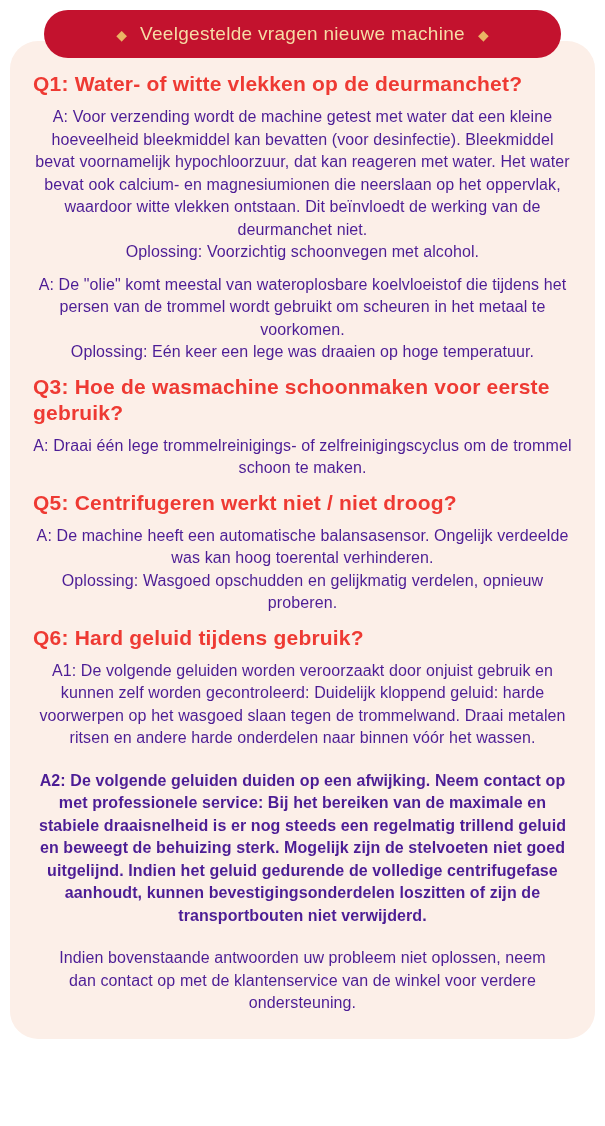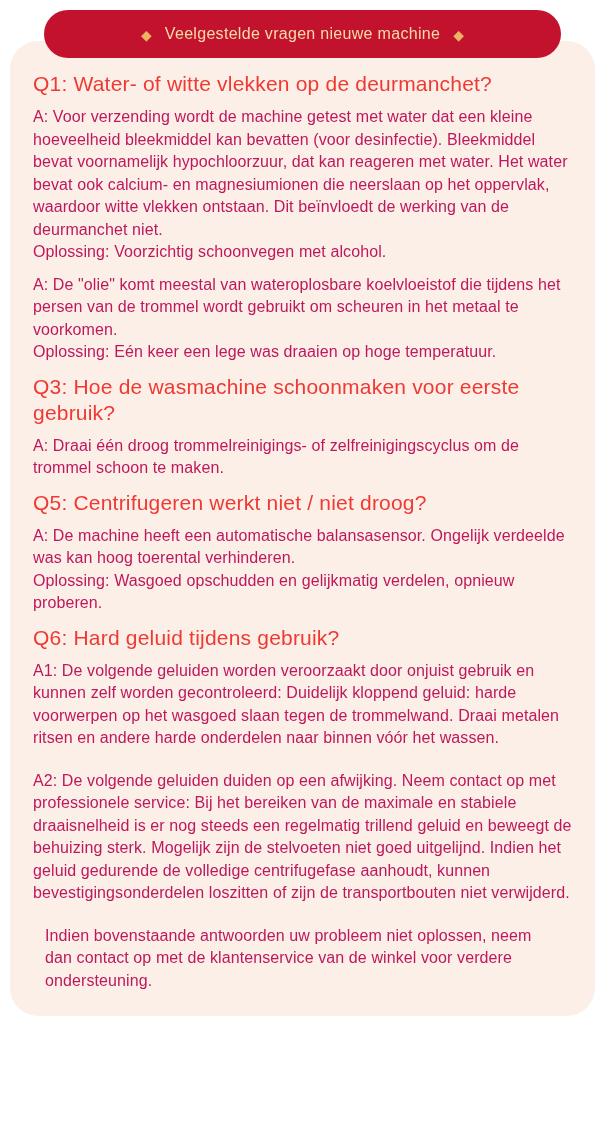--- a/index.html
+++ b/index.html
@@ -22,21 +22,21 @@
     margin: 10px auto 0;
     background: #c3122e;
     border-radius: 26px;
     display: flex;
     align-items: center;
     justify-content: center;
     gap: 13px;
   }
   .banner-title {
     color: #f6dca6;
-    font-size: 16px;
+    font-size: 19px;
     letter-spacing: 0.3px;
     white-space: nowrap;
   }
   .diamond {
     color: #eab464;
     font-size: 14px;
     line-height: 1;
     transform: translateY(1px);
   }
 
@@ -47,35 +47,36 @@
     margin: -17px auto 0;
     background: #fcefe8;
     border-radius: 28px;
     padding: 30px 23px 24px;
   }
 
   .question {
     color: #ee3a33;
     font-size: 21px;
     line-height: 26px;
-    font-weight: 400;
+    font-weight: 700;
     margin: 8px 0 9px;
     letter-spacing: 0.2px;
   }
   .faq-item:first-child .question { margin-top: 0; }
 
   .body {
-    color: #be185d;
+    color: #4c1d95;
     font-size: 16px;
     line-height: 22.5px;
     margin: 0 0 10px;
     letter-spacing: 0.1px;
+    text-align: center;
   }
   
-  .body + .body { margin-top: 20px; }
+  .body + .body { margin-top: 20px; font-weight: bold; }
 
   .footer-note { margin: 20px 12px 0; }
 </style>
 </head>
 <body>
 
 <div class="page">
 
   <div class="banner">
     <span class="diamond">◆</span>
@@ -89,21 +90,21 @@
     <h2 class="question">Q1: Water- of witte vlekken op de deurmanchet?</h2>
   <p class="body">A: Voor verzending wordt de machine getest met water dat een kleine hoeveelheid bleekmiddel kan bevatten (voor desinfectie). Bleekmiddel bevat voornamelijk hypochloorzuur, dat kan reageren met water. Het water bevat ook calcium- en magnesiumionen die neerslaan op het oppervlak, waardoor witte vlekken ontstaan. Dit beïnvloedt de werking van de deurmanchet niet.<br>Oplossing: Voorzichtig schoonvegen met alcohol.</p>
         </section>
 
   <section class="faq-item">
   <p class="body">A: De "olie" komt meestal van wateroplosbare koelvloeistof die tijdens het persen van de trommel wordt gebruikt om scheuren in het metaal te voorkomen.<br>Oplossing: Eén keer een lege was draaien op hoge temperatuur.</p>
         </section>
 
   <section class="faq-item">
     <h2 class="question">Q3: Hoe de wasmachine schoonmaken voor eerste gebruik?</h2>
-  <p class="body">A: Draai één droog trommelreinigings- of zelfreinigingscyclus om de trommel schoon te maken.</p>
+  <p class="body">A: Draai één lege trommelreinigings- of zelfreinigingscyclus om de trommel schoon te maken.</p>
         </section>
 
 
   <section class="faq-item">
     <h2 class="question">Q5: Centrifugeren werkt niet / niet droog?</h2>
   <p class="body">A: De machine heeft een automatische balansasensor. Ongelijk verdeelde was kan hoog toerental verhinderen.<br>Oplossing: Wasgoed opschudden en gelijkmatig verdelen, opnieuw proberen.</p>
         </section>
 
   <section class="faq-item">
     <h2 class="question">Q6: Hard geluid tijdens gebruik?</h2>

